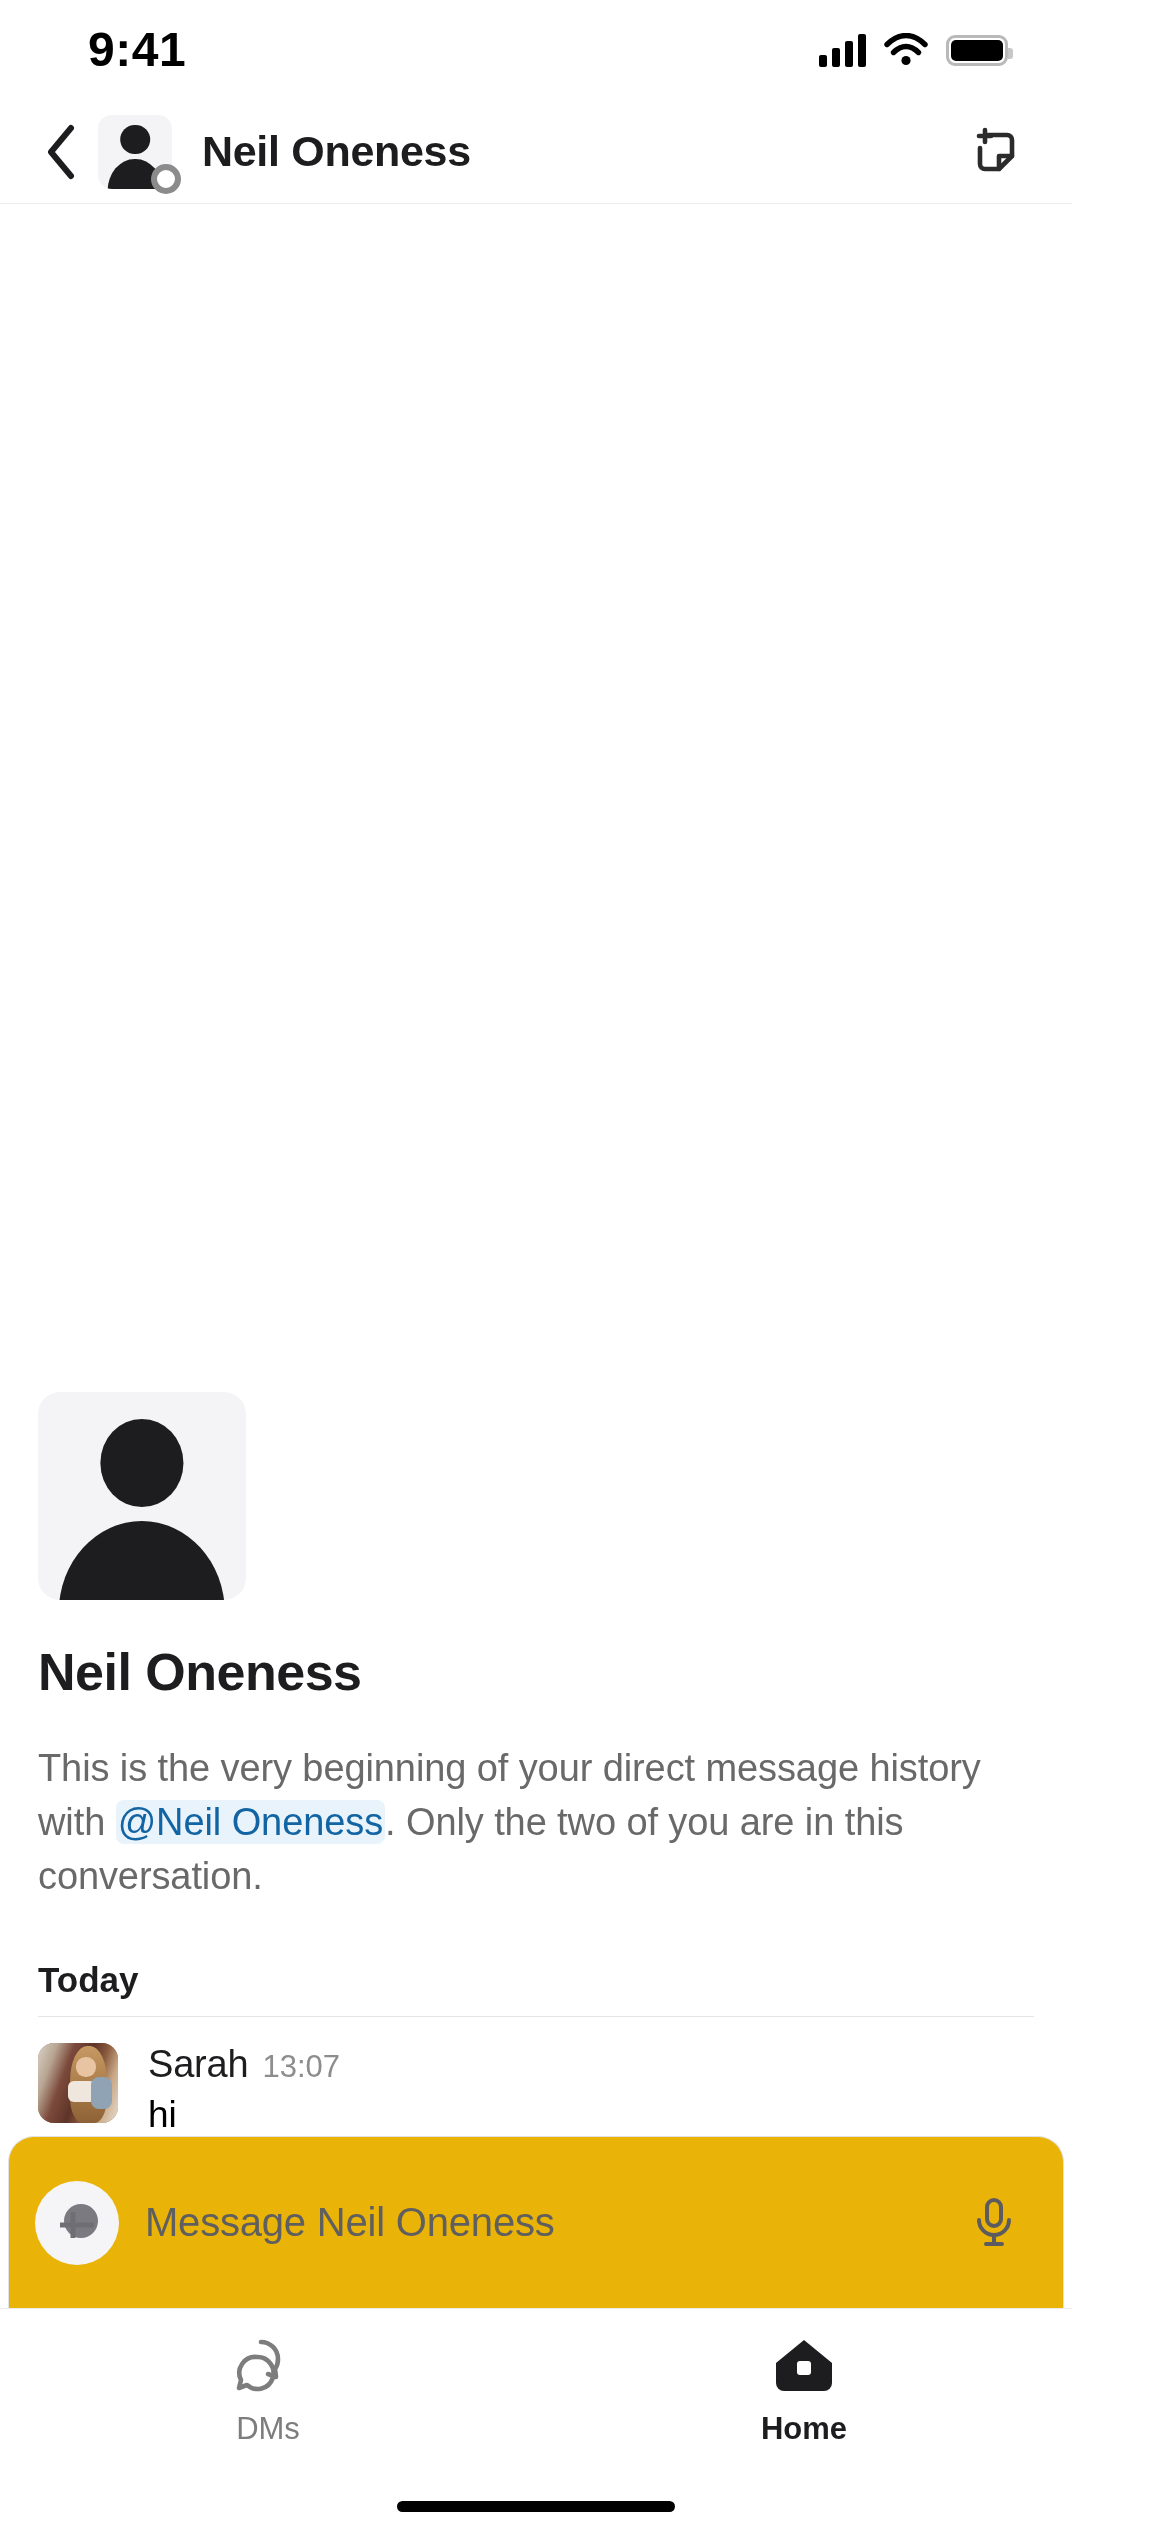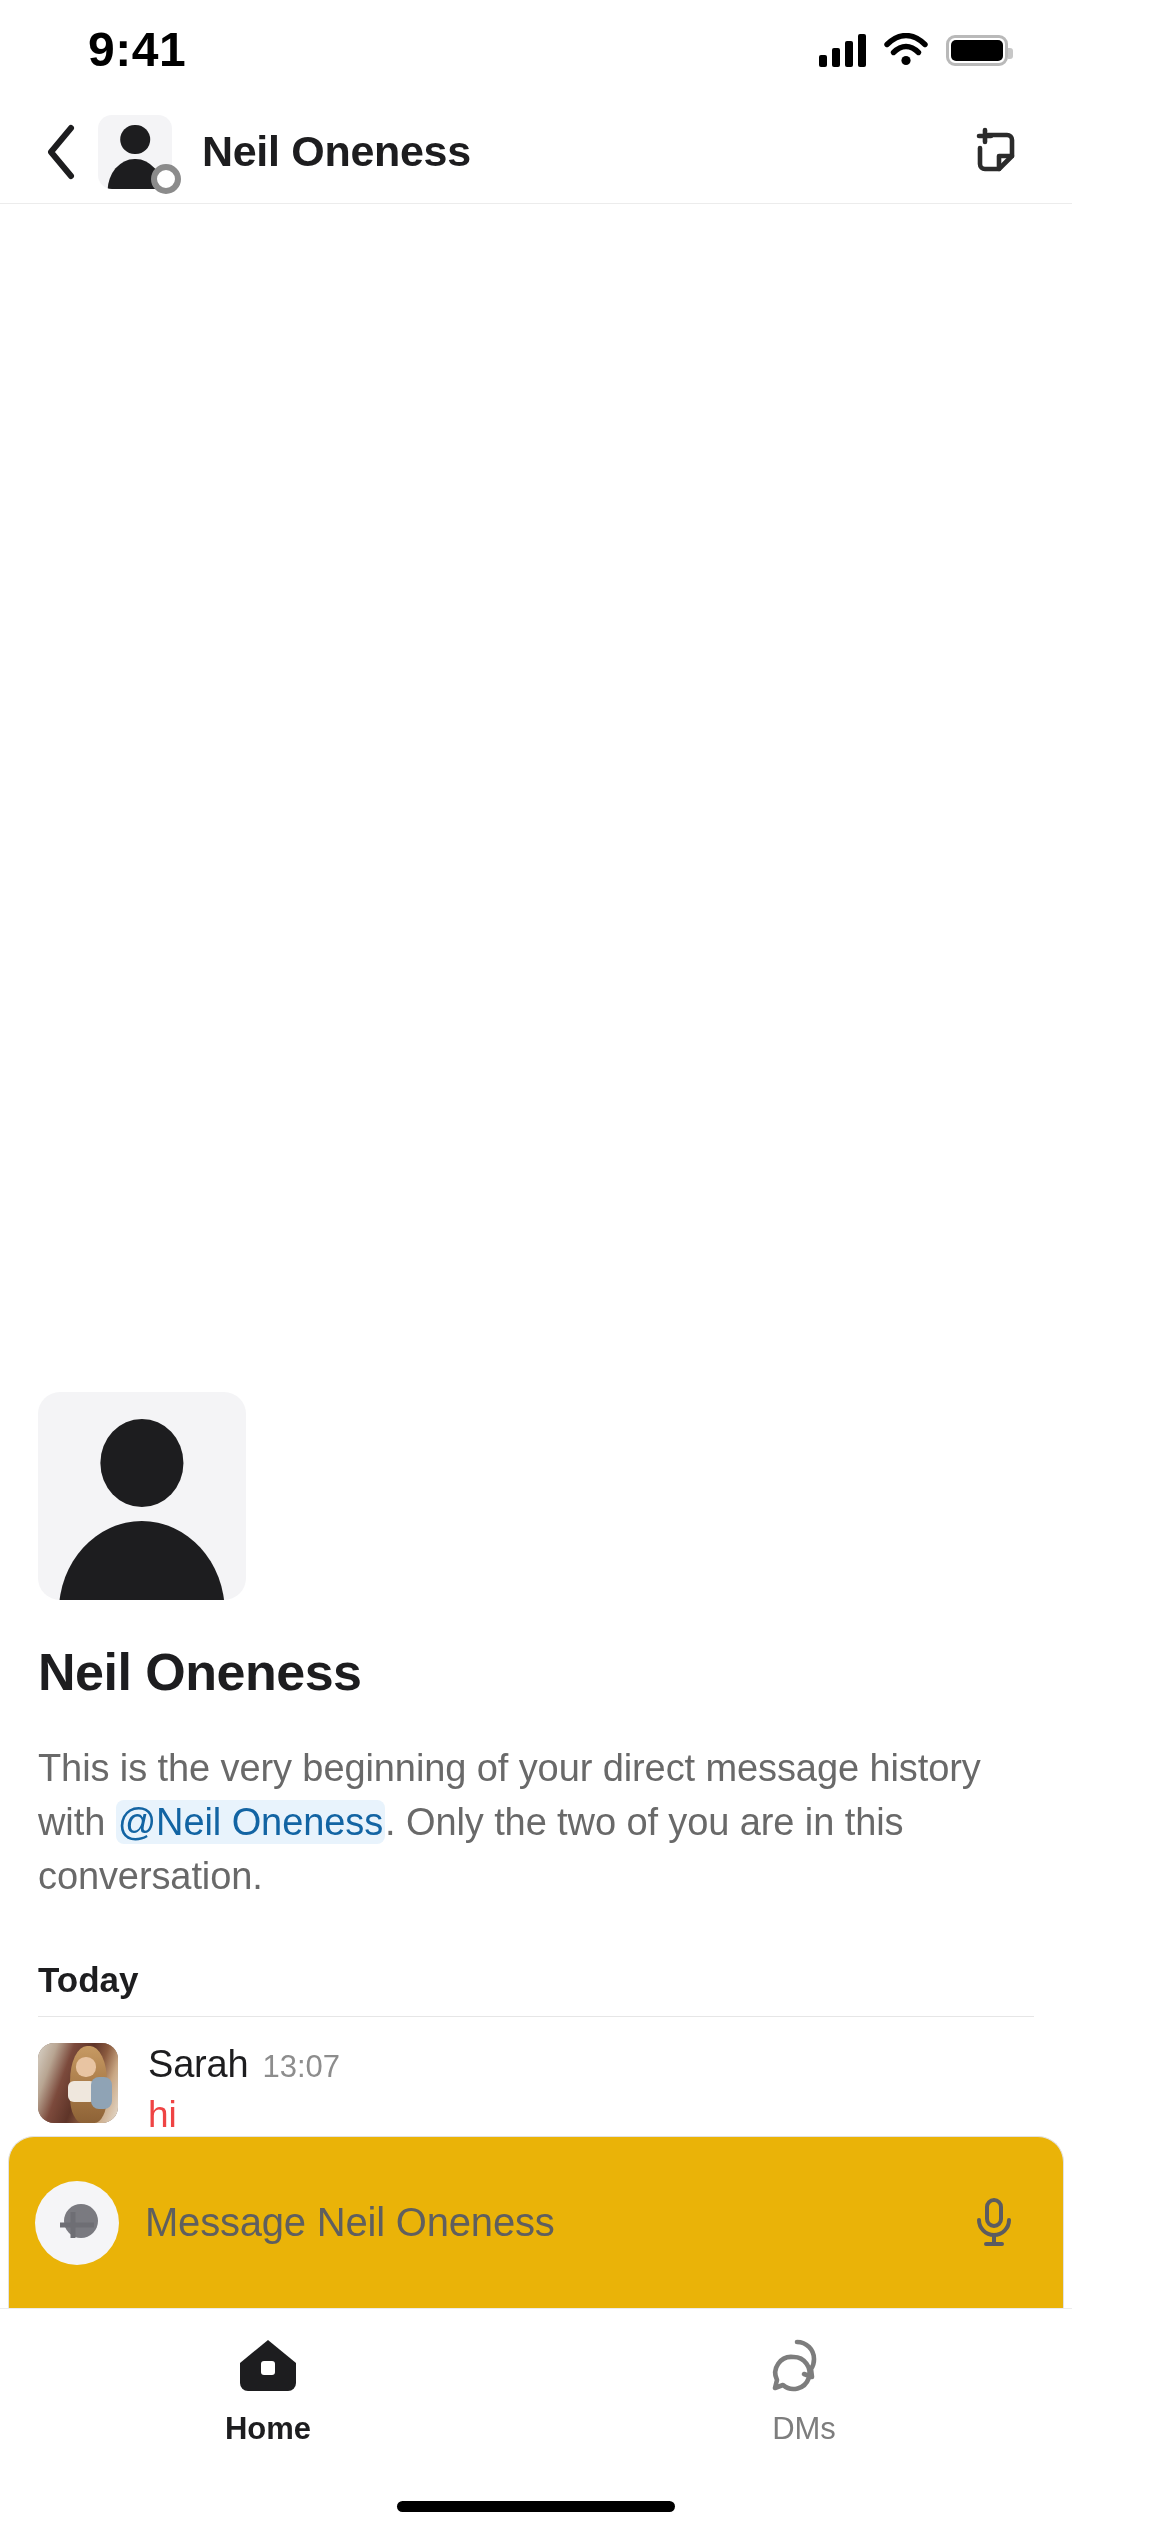--- a/index.html
+++ b/index.html
@@ -55,21 +55,21 @@
   .msg-avatar .ph-bg { position:absolute; inset:0; background:
       linear-gradient(110deg,#d9d3c8 0%,#b8a592 18%,#7c4a3c 34%,#5e3428 52%,#8a5a3e 66%,#c9a784 80%,#e6ddd0 100%); }
   .msg-avatar .ph-hair { position:absolute; left:40%; top:4%; width:46%; height:96%; background:linear-gradient(180deg,#c79a63,#a87a48 55%,#8d6236); border-radius:46% 46% 34% 34%; }
   .msg-avatar .ph-face { position:absolute; left:48%; top:18%; width:24%; height:24%; background:#e8c4a2; border-radius:50%; }
   .msg-avatar .ph-top { position:absolute; left:38%; top:48%; width:34%; height:26%; background:#efe7dd; border-radius:6px; }
   .msg-avatar .ph-jacket { position:absolute; left:66%; top:42%; width:26%; height:40%; background:#8fa3b5; border-radius:8px; }
   .msg-body { margin-left:30px; flex:1 1 auto; }
   .msg-head { display:flex; align-items:baseline; gap:14px; }
   .msg-author { font-size:38px; font-weight:400; color:#1d1d1f; letter-spacing:-0.2px; }
   .msg-time { font-size:31px; color:#8d8d8d; }
-  .msg-text { font-size:37px; color:#ef4444; margin-top:8px; letter-spacing:-0.1px; }
+  .msg-text { font-size:37px; color:#000000; margin-top:8px; letter-spacing:-0.1px; }
 
   
   .composer { flex:0 0 172px; height:172px; margin:0 8px; border:1px solid #e2e2e2; border-bottom:none; border-radius:26px 26px 0 0; display:flex; align-items:center; padding:0 34px 0 26px; background:#eab308; }
   .plus-btn { width:84px; height:84px; border-radius:50%; background:#f5f5f7; display:flex; align-items:center; justify-content:center; flex:0 0 84px; position:relative; }
   .composer-placeholder { flex:1 1 auto; font-size:40px; color:#5f5f5f; margin-left:26px; letter-spacing:-0.2px; }
   .mic-btn { width:70px; height:70px; display:flex; align-items:center; justify-content:center; flex:0 0 70px; }
 
   
   .tabbar { flex:0 0 172px; height:172px; border-top:1px solid #ececec; display:flex; align-items:flex-start; padding-top:26px; background:#fff; }
   .tab { flex:1 1 0; display:flex; flex-direction:column; align-items:center; gap:14px; }
@@ -172,33 +172,33 @@
     <div class="mic-btn">
       <svg width="52" height="56" viewBox="0 0 52 56">
         <rect x="19" y="5" width="14" height="26" rx="7" stroke="#5c5c60" stroke-width="4" fill="none"></rect>
         <path d="M11 25 a15 15 0 0 0 30 0" stroke="#5c5c60" stroke-width="4" fill="none" stroke-linecap="round"></path>
         <path d="M26 40 V48 M18 49 H34" stroke="#5c5c60" stroke-width="4" stroke-linecap="round"></path>
       </svg>
     </div>
   </div>
 
   <div class="tabbar">
+    <div class="tab">
+      <svg width="70" height="62" viewBox="0 0 70 62">
+        <path d="M28 7 a17 17 0 0 1 17 17 a17 17 0 0 1 -3 10 l1 8 l-8 -3" stroke="#7d7d7d" stroke-width="4.6" fill="none" stroke-linecap="round" stroke-linejoin="round"></path>
+        <path d="M24 22 a16 16 0 1 1 -10 28 l-8 3 l2 -8 a16 16 0 0 1 16 -23 Z" stroke="#7d7d7d" stroke-width="4.6" fill="none" stroke-linejoin="round"></path>
+      </svg>
+      <div class="tab-label">DMs</div>
+    </div>
     <div class="tab active">
       <svg width="66" height="62" viewBox="0 0 66 62">
         <path d="M33 5 L61 28 V48 a8 8 0 0 1 -8 8 H13 a8 8 0 0 1 -8 -8 V28 Z" fill="#1d1d1f"></path>
         <rect x="26" y="26" width="14" height="14" rx="3" fill="#fff"></rect>
       </svg>
       <div class="tab-label">Home</div>
     </div>
-    <div class="tab">
-      <svg width="70" height="62" viewBox="0 0 70 62">
-        <path d="M28 7 a17 17 0 0 1 17 17 a17 17 0 0 1 -3 10 l1 8 l-8 -3" stroke="#7d7d7d" stroke-width="4.6" fill="none" stroke-linecap="round" stroke-linejoin="round"></path>
-        <path d="M24 22 a16 16 0 1 1 -10 28 l-8 3 l2 -8 a16 16 0 0 1 16 -23 Z" stroke="#7d7d7d" stroke-width="4.6" fill="none" stroke-linejoin="round"></path>
-      </svg>
-      <div class="tab-label">DMs</div>
-    </div>
   </div>
 
   <div class="home-indicator-wrap">
     <div class="home-indicator"></div>
   </div>
 
 </div>
 
 </body></html>

